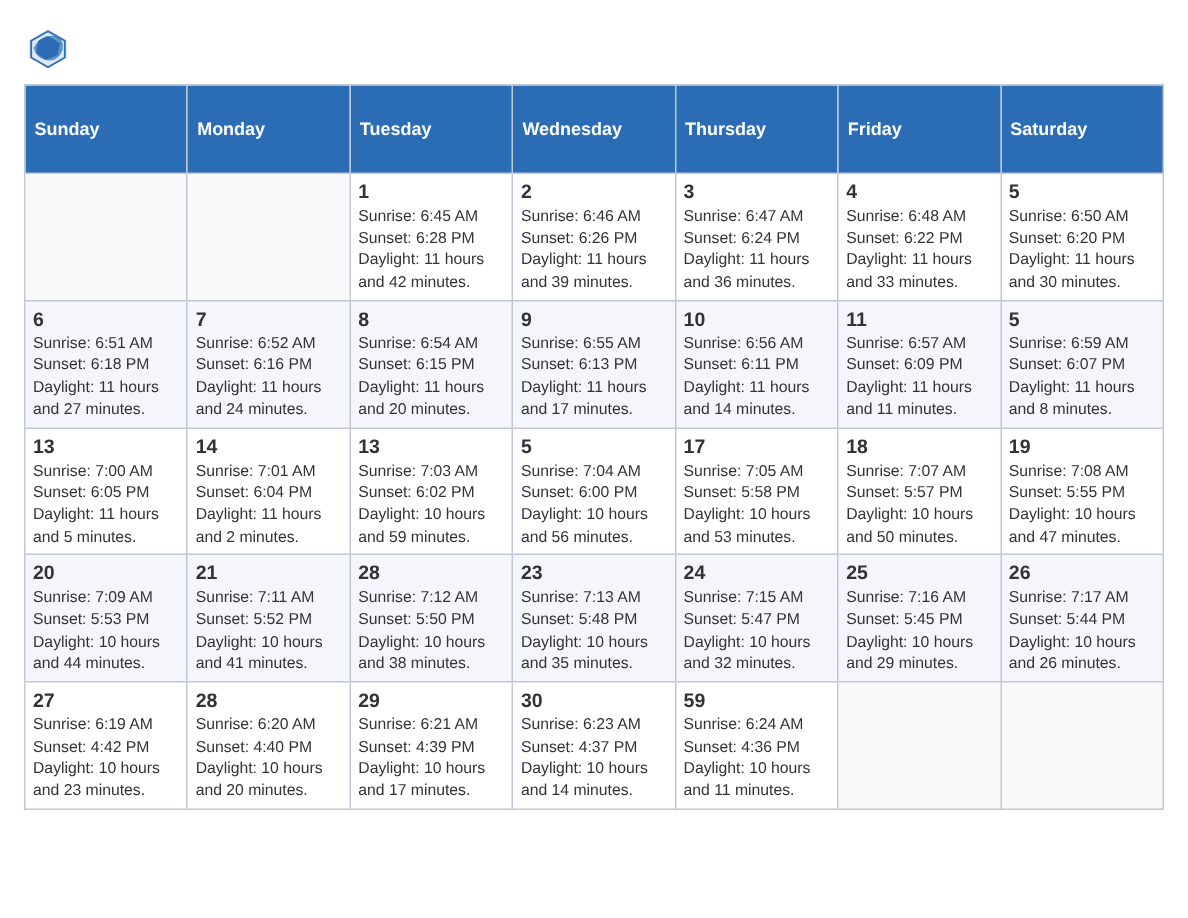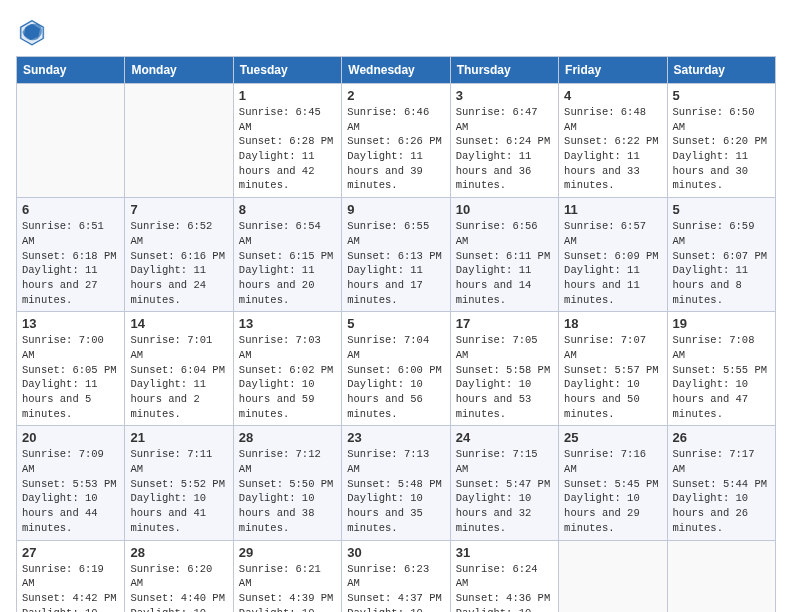--- a/index.html
+++ b/index.html
@@ -55,21 +55,21 @@
     }
     .calendar {
       width: 100%;
       border-collapse: collapse;
       font-size: 11px;
     }
     .calendar th {
       background-color: #2a6db5;
       color: #fff;
       text-align: left;
-      padding: 6px 6px;
+      padding: 22px 6px;
       font-size: 12px;
       border: 1px solid #c0c8d8;
     }
     .calendar td {
       border: 1px solid #c0c8d8;
       vertical-align: top;
       padding: 4px 5px;
       width: 108px;
       min-height: 80px;
       color: #333;
@@ -81,21 +81,20 @@
     .day-number {
       font-size: 13px;
       font-weight: bold;
       display: block;
       margin-bottom: 2px;
     }
     .day-info {
       font-size: 10.5px;
       line-height: 1.4;
       color: #333;
-      font-family: Liberation Mono, monospace;
     }
     tr:nth-child(even) td {
       background: #f4f6fb;
     }
     tr:nth-child(even) td.empty {
       background: #eeeff5;
     }
   </style>
 </head>
 <body>
@@ -257,20 +256,20 @@
         </td>
         <td>
           <span class="day-number">29</span>
           <div class="day-info">Sunrise: 6:21 AM<br>Sunset: 4:39 PM<br>Daylight: 10 hours and 17 minutes.</div>
         </td>
         <td>
           <span class="day-number">30</span>
           <div class="day-info">Sunrise: 6:23 AM<br>Sunset: 4:37 PM<br>Daylight: 10 hours and 14 minutes.</div>
         </td>
         <td>
-          <span class="day-number">31</span>
+          <span class="day-number">59</span>
           <div class="day-info">Sunrise: 6:24 AM<br>Sunset: 4:36 PM<br>Daylight: 10 hours and 11 minutes.</div>
         </td>
         <td class="empty"></td>
         <td class="empty"></td>
       </tr>
     </tbody>
 </table>
 
 </body></html>

